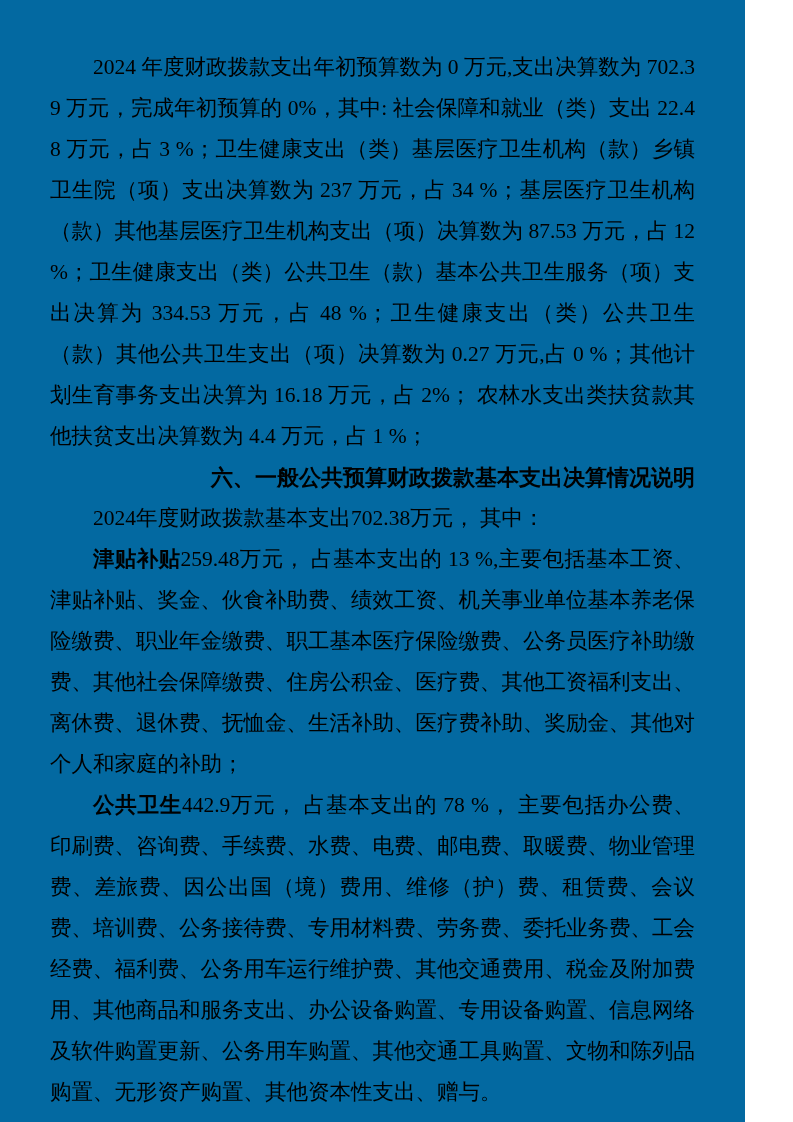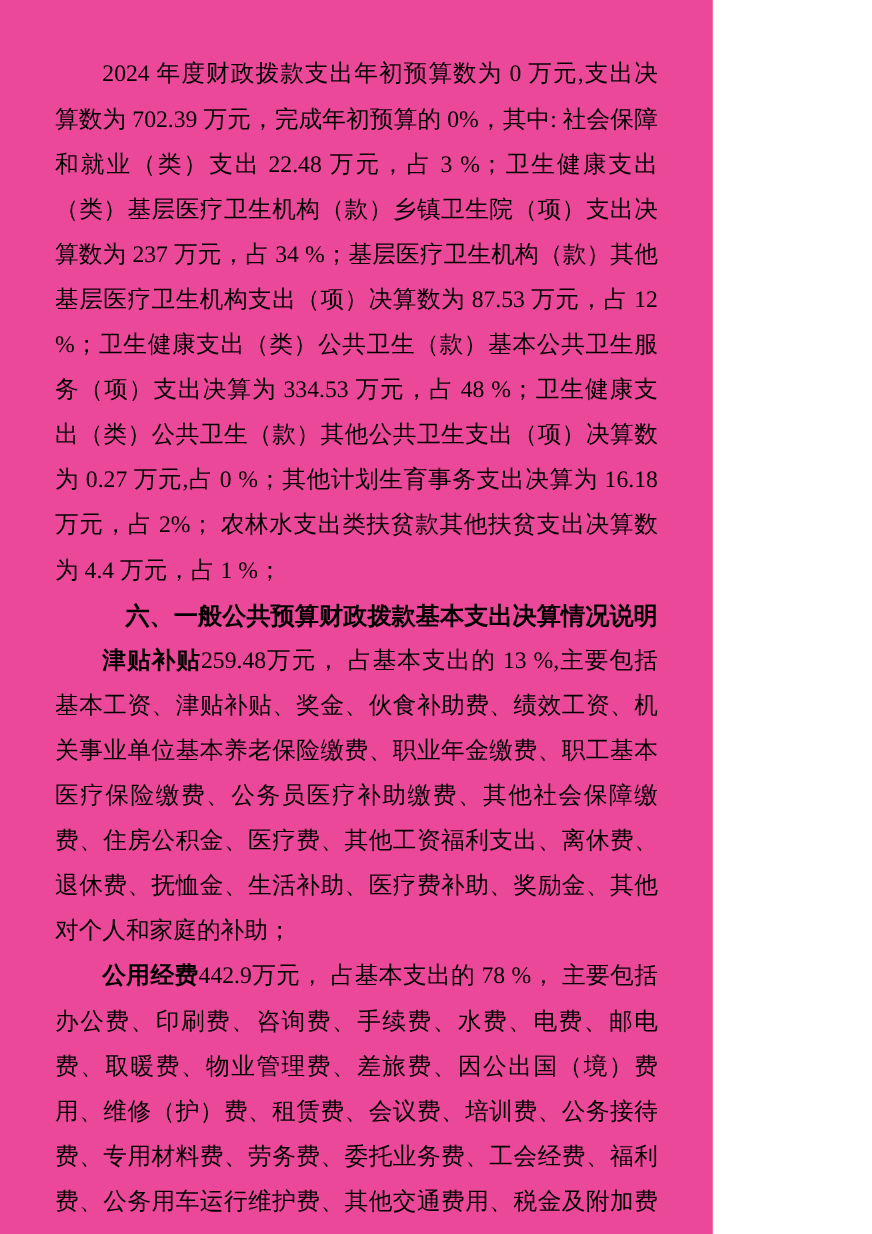--- a/index.html
+++ b/index.html
@@ -3,23 +3,23 @@
 <meta charset="utf-8">
 <style>
   html, body {
     margin: 0;
     padding: 0;
     background: #ffffff;
   }
   .page {
     position: relative;
     box-sizing: border-box;
-    width: 648px;
+    width: 745px;
     height: 1122px;
-    background: #ec4899;
+    background: #0369a1;
     padding: 47px 50px 0 50px;
     overflow: hidden;
   }
   .body-para {
     margin: 0;
     font-family: "Liberation Serif", "DejaVu Serif", serif;
     font-size: 21.5px;
     line-height: 41px;
     color: #000000;
     text-align: justify;
@@ -42,18 +42,19 @@
   }
 </style>
 </head>
 <body>
 
 <div class="page">
   <p class="body-para">2024 年度财政拨款支出年初预算数为 0 万元,支出决算数为 702.39 万元，完成年初预算的 0%，其中: 社会保障和就业（类）支出 22.48 万元，占 3 %；卫生健康支出（类）基层医疗卫生机构（款）乡镇卫生院（项）支出决算数为 237 万元，占 34 %；基层医疗卫生机构（款）其他基层医疗卫生机构支出（项）决算数为 87.53 万元，占 12 %；卫生健康支出（类）公共卫生（款）基本公共卫生服务（项）支出决算为 334.53 万元，占 48 %；卫生健康支出（类）公共卫生（款）其他公共卫生支出（项）决算数为 0.27 万元,占 0 %；其他计划生育事务支出决算为 16.18 万元，占 2%； 农林水支出类扶贫款其他扶贫支出决算数为 4.4 万元，占 1 %；</p>
 
   <h2 class="section-heading">六、一般公共预算财政拨款基本支出决算情况说明</h2>
 
+  <p class="body-para">2024年度财政拨款基本支出702.38万元， 其中：</p>
 
   <p class="body-para"><span class="para-lead">津贴补贴</span><span>259.48万元， 占基本支出的 13 %,主要包括基本工资、津贴补贴、奖金、伙食补助费、绩效工资、机关事业单位基本养老保险缴费、职业年金缴费、职工基本医疗保险缴费、公务员医疗补助缴费、其他社会保障缴费、住房公积金、医疗费、其他工资福利支出、离休费、退休费、抚恤金、生活补助、医疗费补助、奖励金、其他对个人和家庭的补助；</span></p>
 
-  <p class="body-para"><span class="para-lead">公用经费</span><span>442.9万元， 占基本支出的 78 %， 主要包括办公费、印刷费、咨询费、手续费、水费、电费、邮电费、取暖费、物业管理费、差旅费、因公出国（境）费用、维修（护）费、租赁费、会议费、培训费、公务接待费、专用材料费、劳务费、委托业务费、工会经费、福利费、公务用车运行维护费、其他交通费用、税金及附加费用、其他商品和服务支出、办公设备购置、专用设备购置、信息网络及软件购置更新、公务用车购置、其他交通工具购置、文物和陈列品购置、无形资产购置、其他资本性支出、赠与。</span></p>
+  <p class="body-para"><span class="para-lead">公共卫生</span><span>442.9万元， 占基本支出的 78 %， 主要包括办公费、印刷费、咨询费、手续费、水费、电费、邮电费、取暖费、物业管理费、差旅费、因公出国（境）费用、维修（护）费、租赁费、会议费、培训费、公务接待费、专用材料费、劳务费、委托业务费、工会经费、福利费、公务用车运行维护费、其他交通费用、税金及附加费用、其他商品和服务支出、办公设备购置、专用设备购置、信息网络及软件购置更新、公务用车购置、其他交通工具购置、文物和陈列品购置、无形资产购置、其他资本性支出、赠与。</span></p>
 
 </div>
 
 </body></html>

